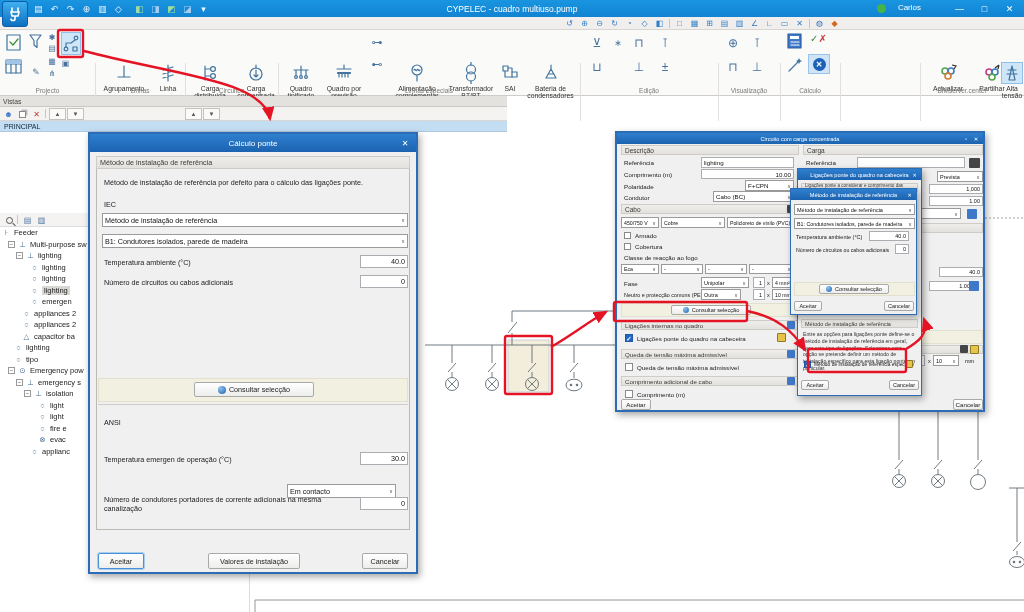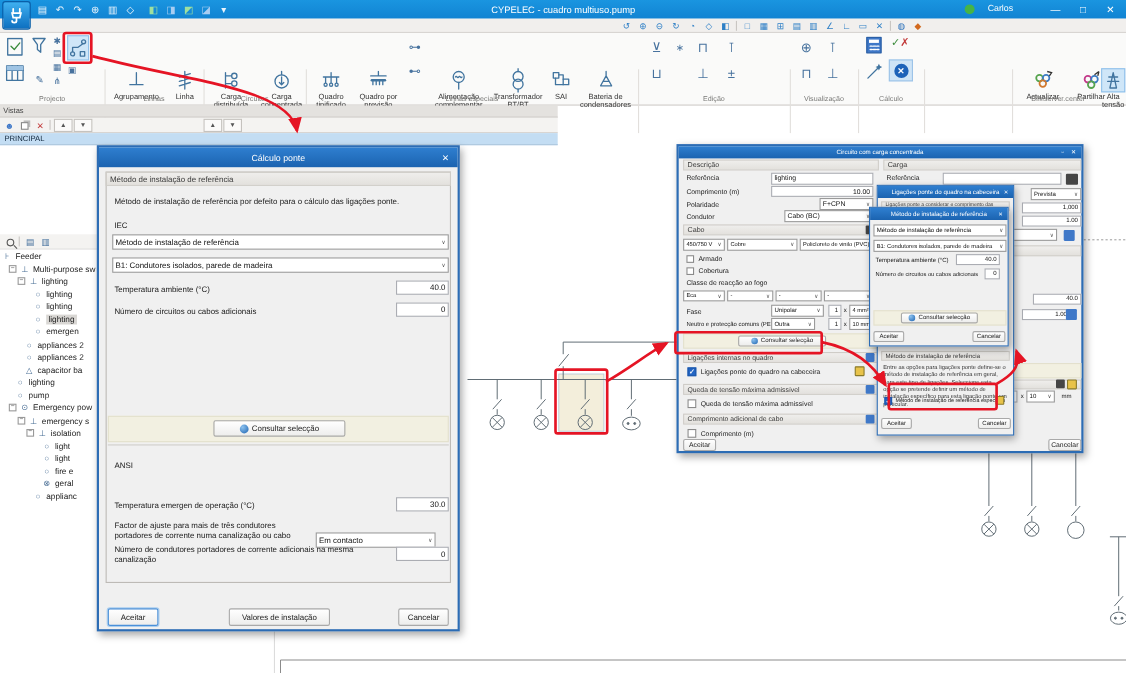--- a/index.html
+++ b/index.html
@@ -448,21 +448,21 @@
     <div class="trow">
         <span class="tico" style="margin-left:22px">△</span>
         <span class="tlab">capacitor ba</span>
       </div>
     <div class="trow">
         <span class="tico" style="margin-left:14px">○</span>
         <span class="tlab">lighting</span>
       </div>
     <div class="trow">
         <span class="tico" style="margin-left:14px">○</span>
-        <span class="tlab">pump</span>
+        <span class="tlab">tipo</span>
       </div>
     <div class="trow">
         <span class="texp" style="margin-left:8px">−</span>
         <span class="tico">⊙</span>
         <span class="tlab">Emergency pow</span>
       </div>
     <div class="trow">
         <span class="texp" style="margin-left:16px">−</span>
         <span class="tico">⊥</span>
         <span class="tlab">emergency s</span>
@@ -479,21 +479,21 @@
     <div class="trow">
         <span class="tico" style="margin-left:38px">○</span>
         <span class="tlab">light</span>
       </div>
     <div class="trow">
         <span class="tico" style="margin-left:38px">○</span>
         <span class="tlab">fire e</span>
       </div>
     <div class="trow">
         <span class="tico" style="margin-left:38px">⊗</span>
-        <span class="tlab">geral</span>
+        <span class="tlab">evac</span>
       </div>
     <div class="trow">
         <span class="tico" style="margin-left:30px">○</span>
         <span class="tlab">applianc</span>
       </div>
   </div>
 
   <div class="dlg" style="left:615px;top:131px;width:370px;height:281px;z-index:10">
     <div class="dtb" style="height:11px;font-size:5.6px">
       <span>Circuito com carga concentrada</span>
@@ -687,21 +687,20 @@
     <div class="inp f7" style="left:270px;top:141px;width:48px;height:13px">0</div>
     <div class="beige" style="left:8px;top:244px;width:310px;height:24px"></div>
     <div class="btn f7" style="left:104px;top:248px;width:120px;height:15px">
         <span class="globe"></span>
         <span>Consultar selecção</span>
       </div>
     <div class="abs" style="left:8px;top:270px;width:310px;height:1px;background:#d0cdc9"></div>
     <span class="lbl f7" style="left:14px;top:284px">ANSI</span>
     <span class="lbl f7" style="left:14px;top:321px">Temperatura emergen de operação (°C)</span>
     <div class="inp f7" style="left:270px;top:318px;width:48px;height:13px">30.0</div>
-    <div class="lbl" style="left:14px;top:339px;width:182px;font-size:7.2px;white-space:normal;line-height:1.25">Factor de ajuste para mais de três condutores portadores de corrente numa canalização ou cabo</div>
     <div class="combo f7" style="left:197px;top:350px;width:109px;height:14px">
         <span>Em contacto</span>
         <span class="chev">∨</span>
       </div>
     <div class="lbl" style="left:14px;top:361px;width:220px;font-size:7.2px;white-space:normal;line-height:1.25">Número de condutores portadores de corrente adicionais na mesma canalização</div>
     <div class="inp f7" style="left:270px;top:363px;width:48px;height:13px">0</div>
     <div class="btn f7 focus" style="left:8px;top:419px;width:46px;height:16px">Aceitar</div>
     <div class="btn f7" style="left:118px;top:419px;width:92px;height:16px">Valores de instalação</div>
     <div class="btn f7" style="left:272px;top:419px;width:46px;height:16px">Cancelar</div>
   </div>

